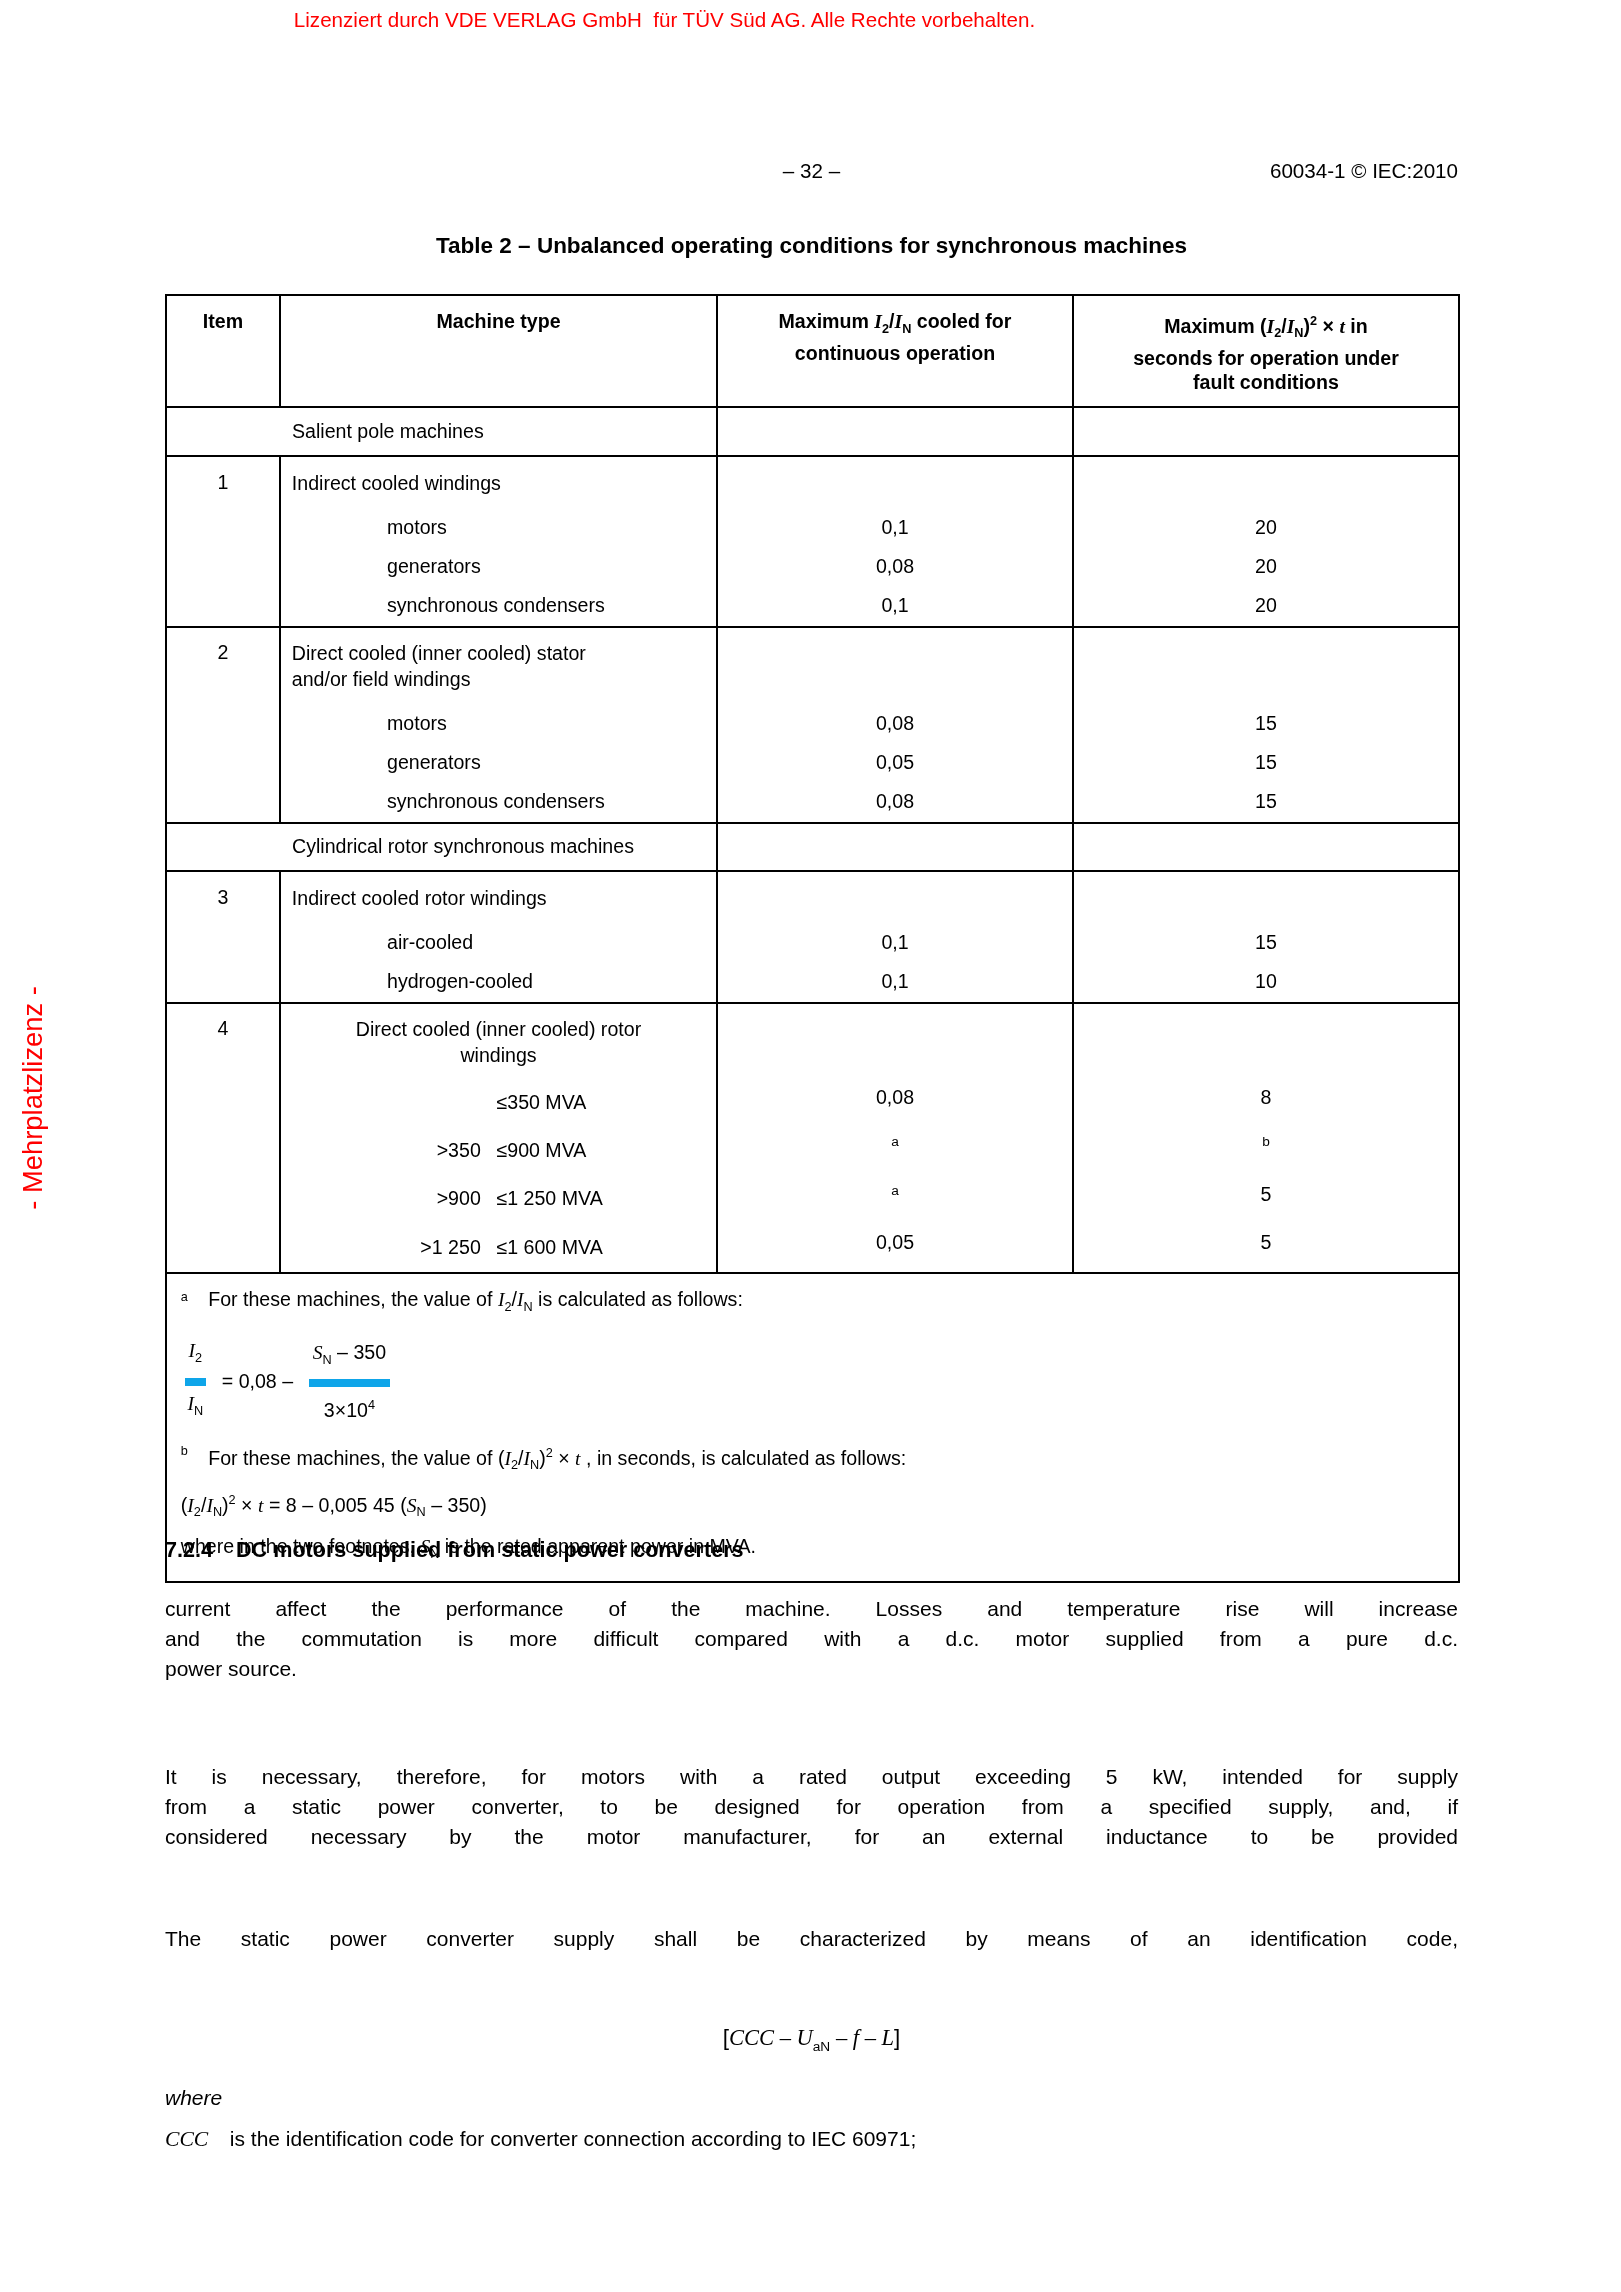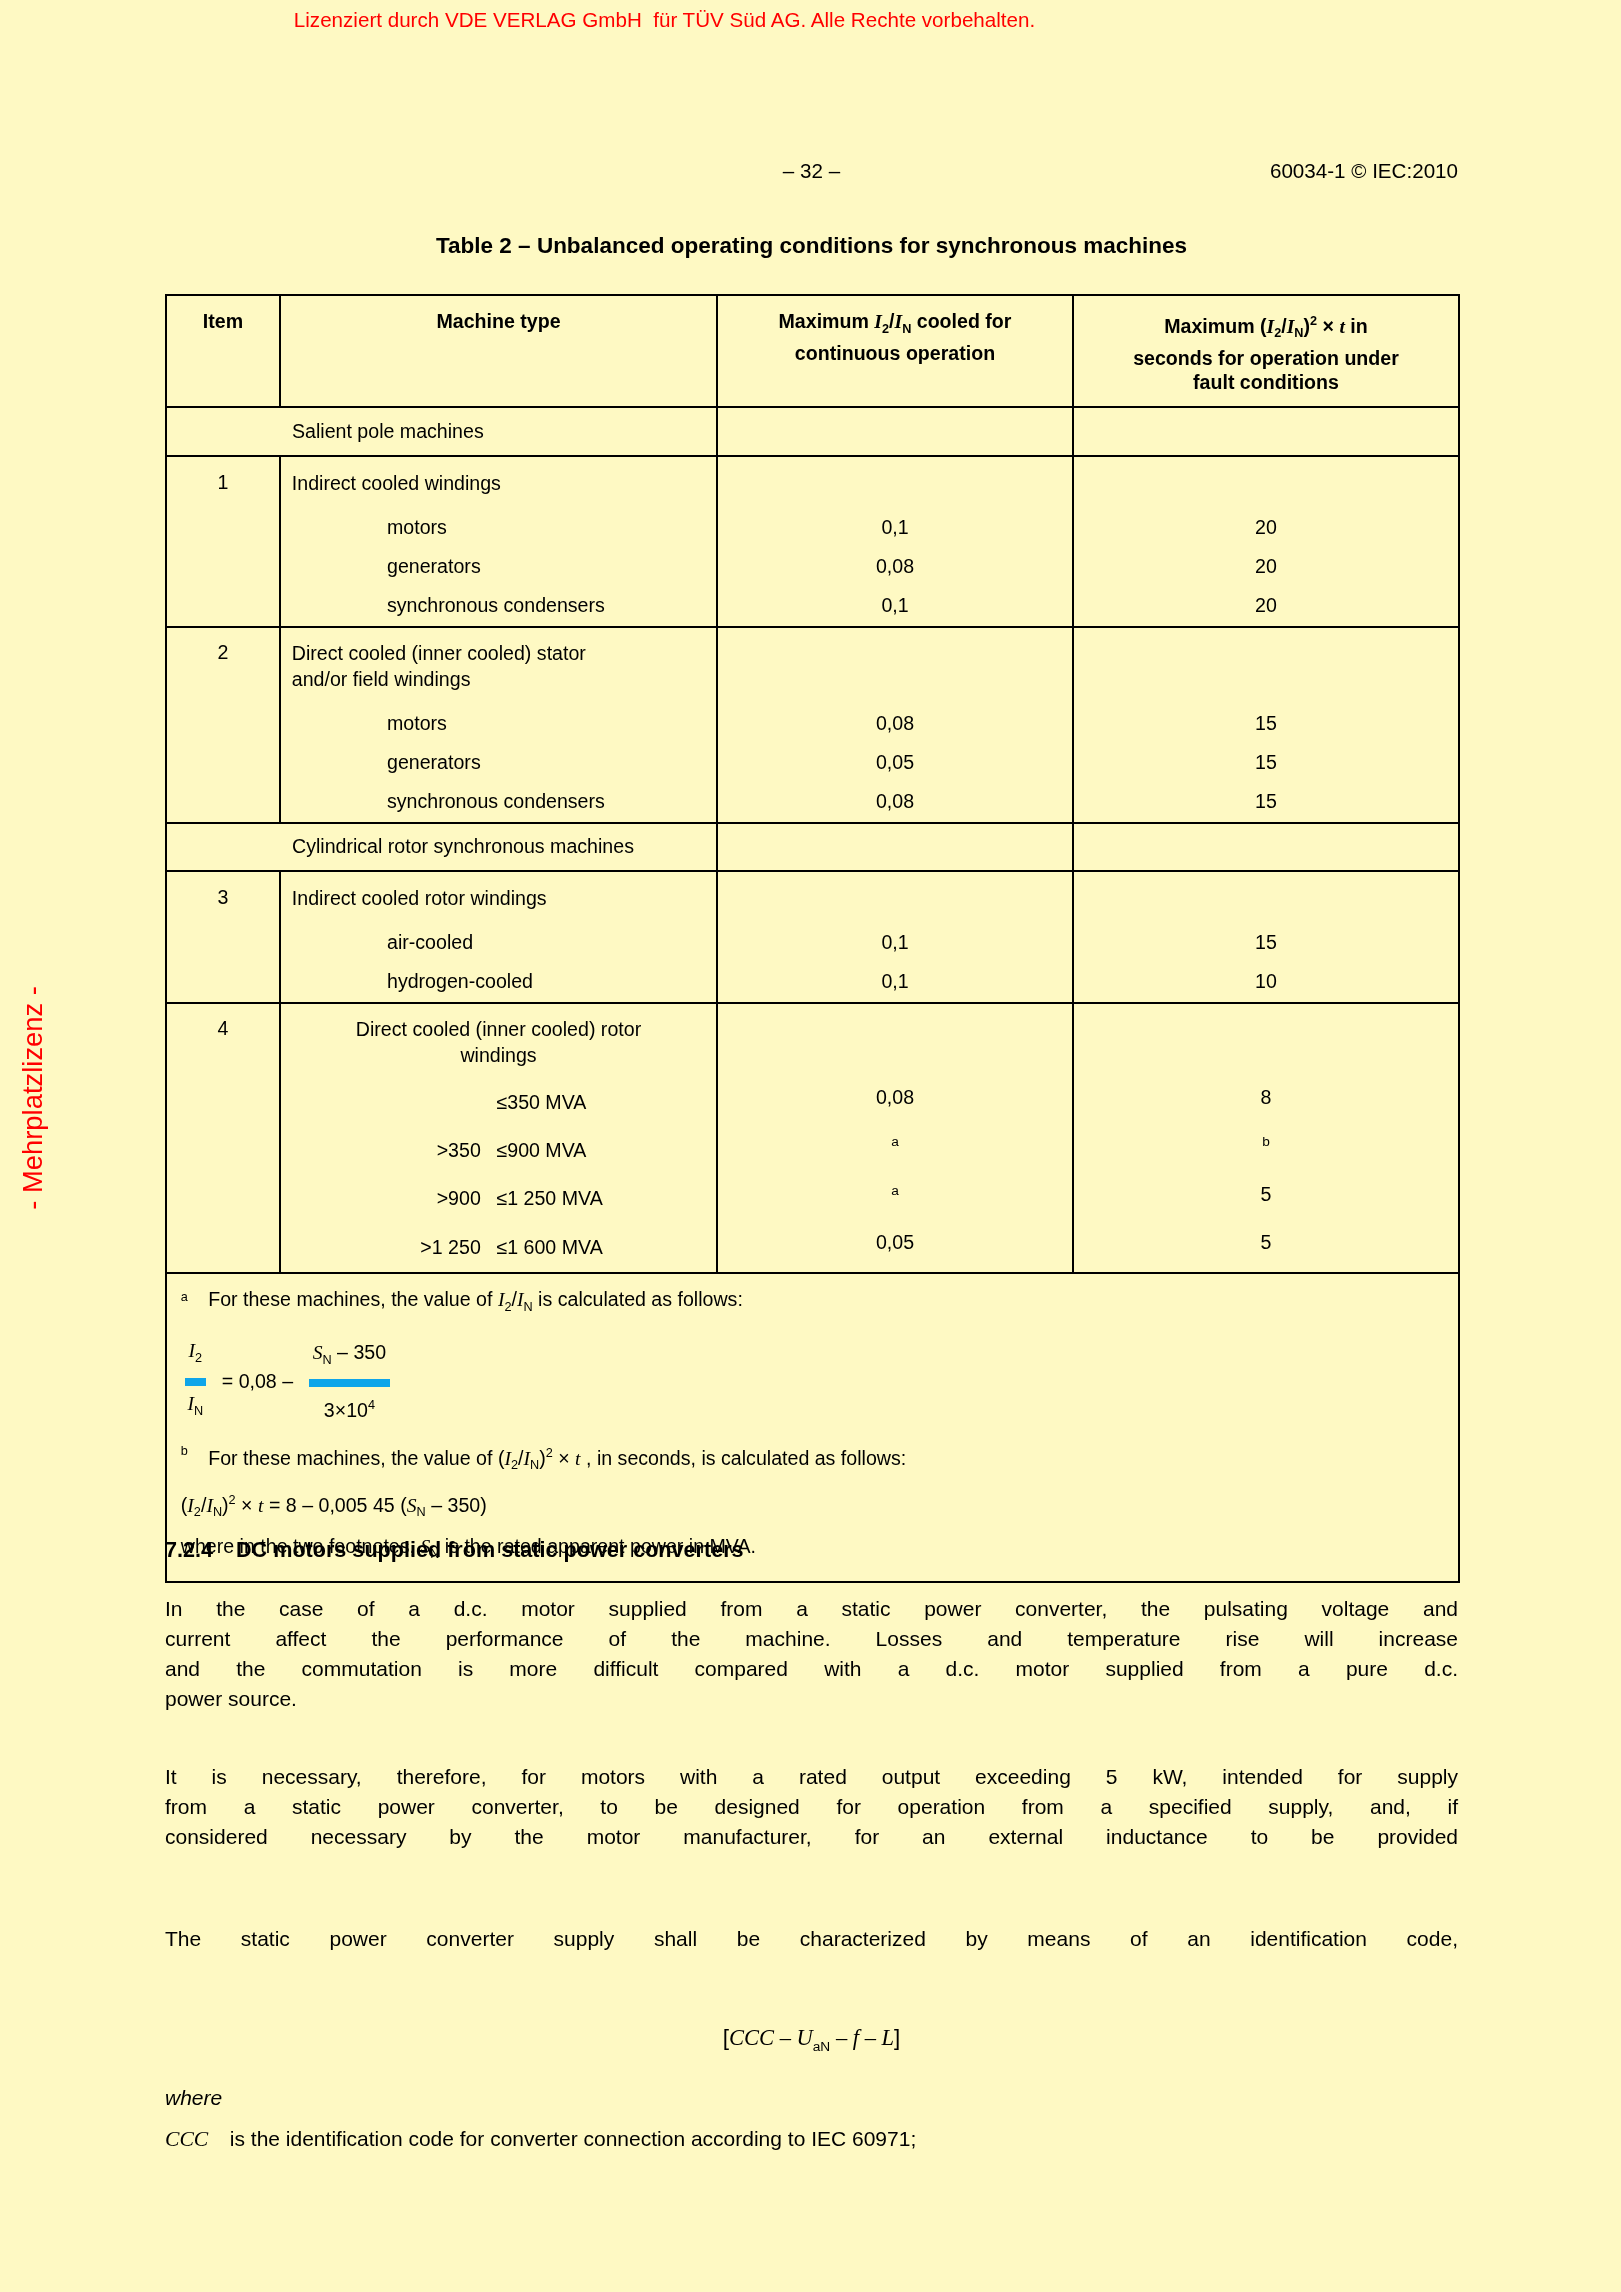--- a/index.html
+++ b/index.html
@@ -1,16 +1,16 @@
 <!DOCTYPE html>
 <html><head>
 <meta charset="utf-8">
 <style>
   html,body{margin:0;padding:0;background:#e8e8e8;}
-  .page{position:relative;width:1621px;height:2293px;background:#fef9c3;
+  .page{position:relative;width:1621px;height:2293px;background:#ffffff;
         font-family:"Liberation Sans",sans-serif;color:#000;overflow:hidden;}
 
   
   .toplicense{position:absolute;top:7.8px;left:167px;width:995px;text-align:center;
               color:#ff0000;font-size:20.6px;white-space:pre;}
   .sidelicense{position:absolute;left:11.8px;top:956px;height:284px;width:43px;
                display:flex;align-items:center;justify-content:center;}
   .sidelicense span{writing-mode:vertical-rl;transform:rotate(180deg);
                color:#ff0000;font-size:27.4px;white-space:nowrap;}
 
@@ -266,21 +266,20 @@
         </td>
       </tr>
     </tbody>
       </table>
 
     <div class="sechead">
       <span class="secnum">7.2.4</span><span>DC motors supplied from static power converters</span>
     </div>
 
     <div class="para p1">
-        <div class="jline">In the case of a d.c. motor supplied from a static power converter, the pulsating voltage and</div>
         <div class="jline">current affect the performance of the machine. Losses and temperature rise will increase</div>
         <div class="jline">and the commutation is more difficult compared with a d.c. motor supplied from a pure d.c.</div>
         <div class="jline last">power source.</div>
       </div>
     <div class="para p2">
         <div class="jline">It is necessary, therefore, for motors with a rated output exceeding 5 kW, intended for supply</div>
         <div class="jline">from a static power converter, to be designed for operation from a specified supply, and, if</div>
         <div class="jline">considered necessary by the motor manufacturer, for an external inductance to be provided</div>
       </div>
     <div class="para p3">

